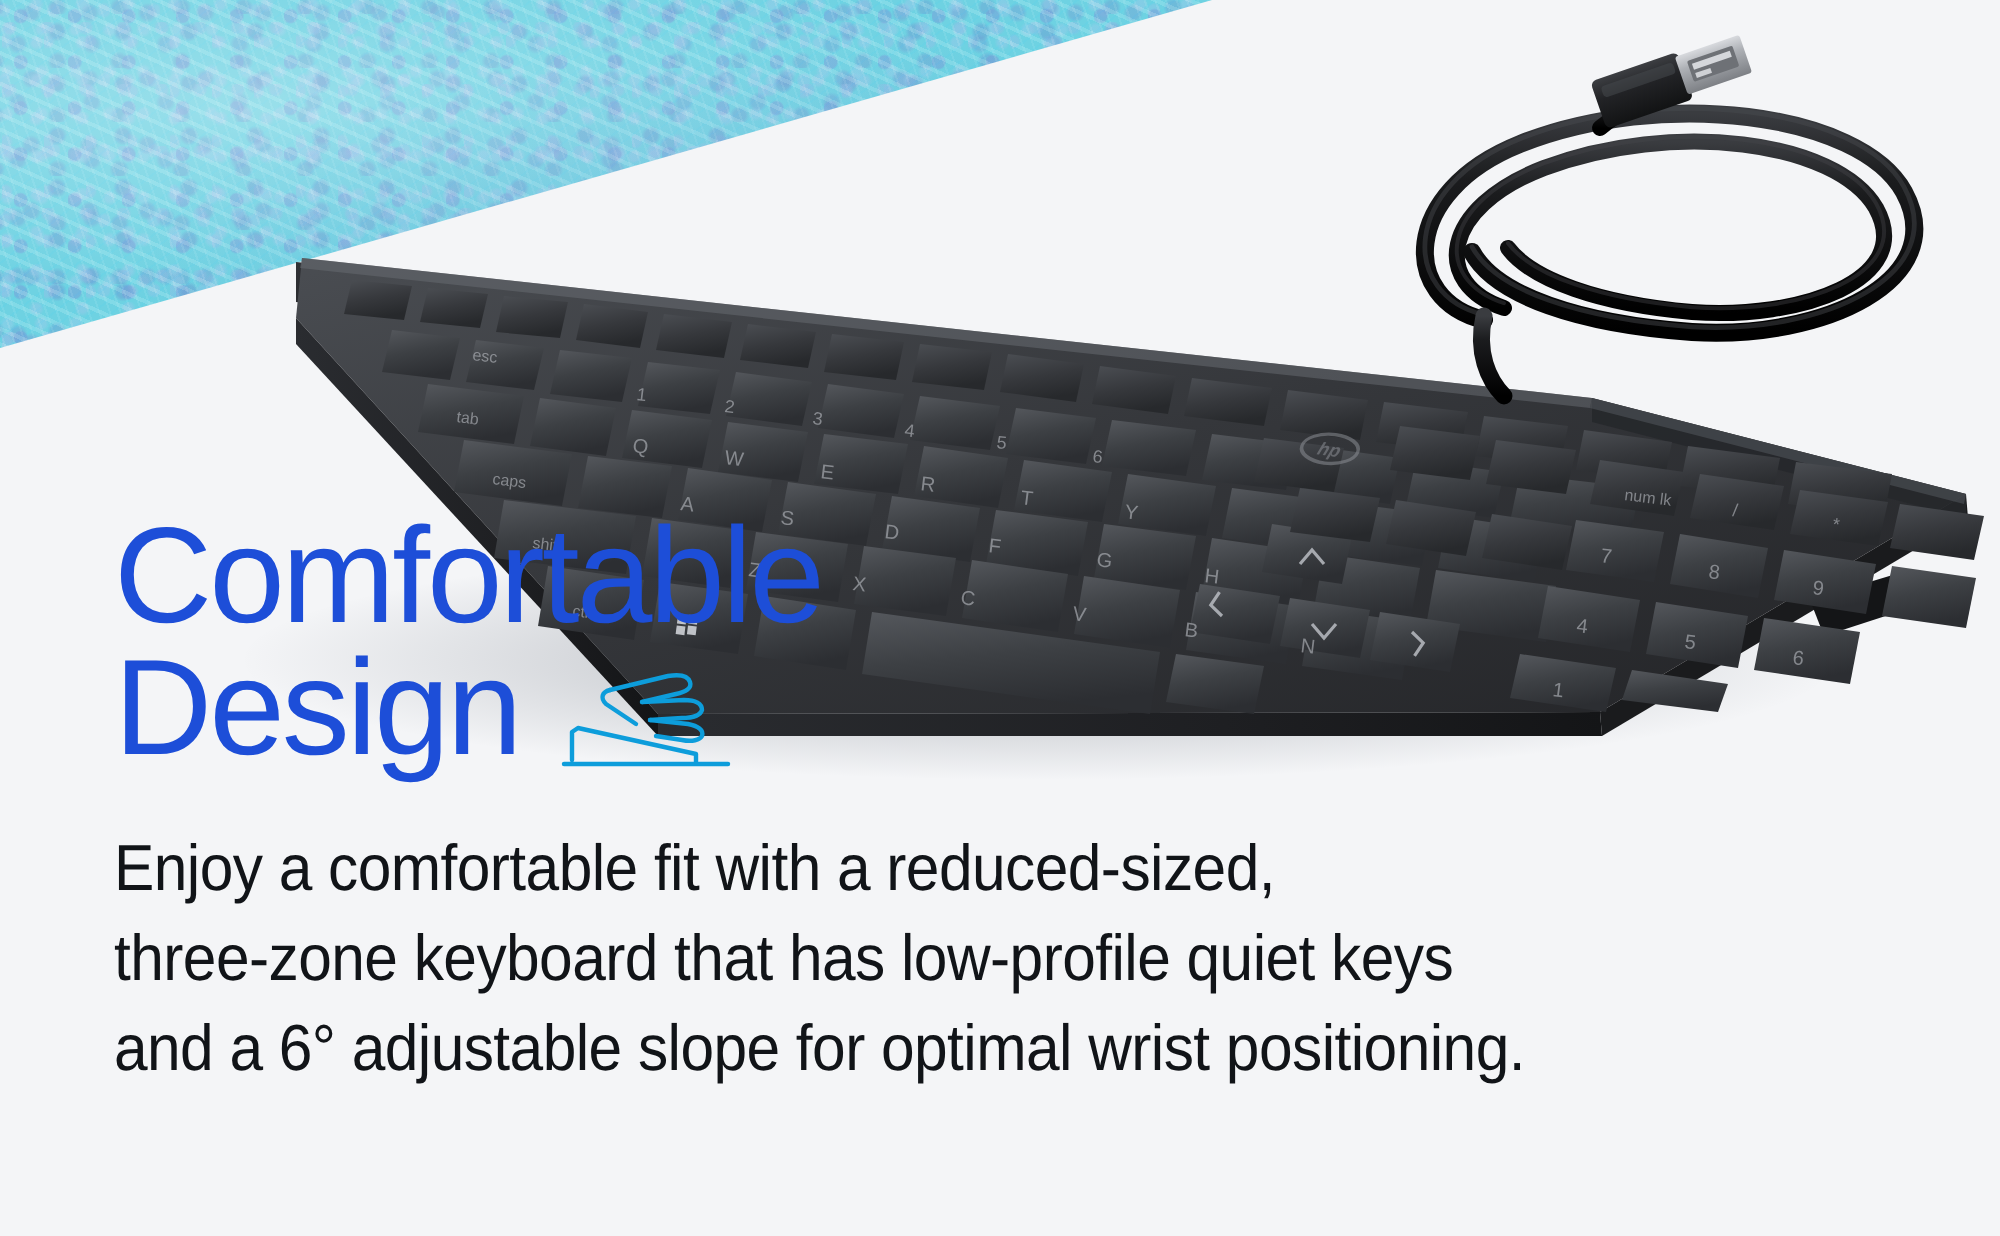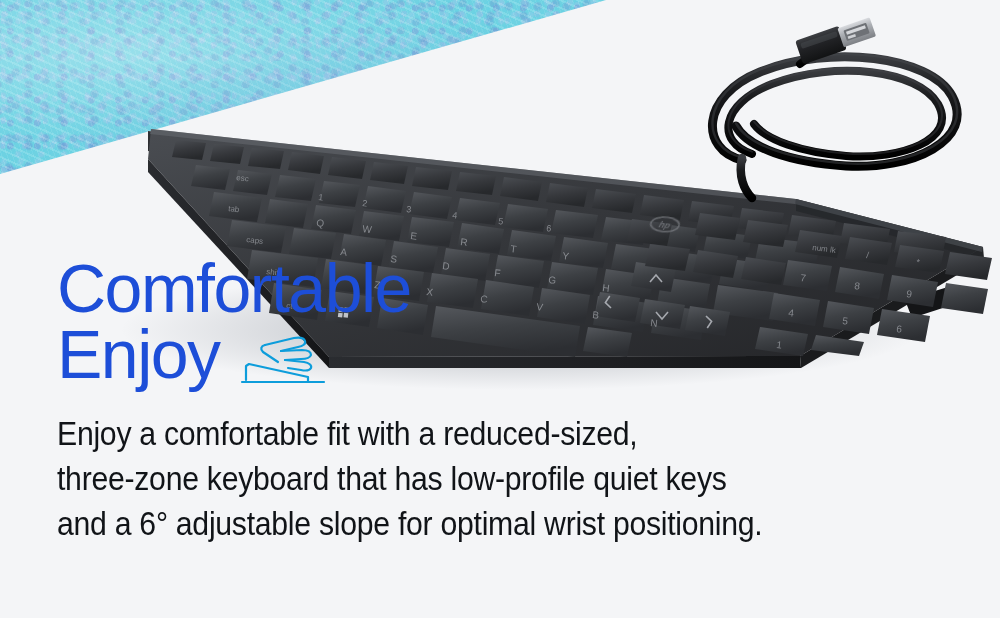--- a/index.html
+++ b/index.html
@@ -377,21 +377,21 @@
         <rect x="845" y="32" width="24" height="11" rx="1" fill="#6e7176"></rect>
         <rect x="847" y="34" width="20" height="3.2" fill="#d5d7db"></rect>
         <rect x="847" y="39" width="8" height="2.6" fill="#cfd1d5"></rect>
       </g>
     </svg>
   </div>
 
   <div class="headline">
     <div class="l1">Comfortable</div>
     <div class="l2">
-      <span>Enjoy</span>
+      <span>Design</span>
       <svg class="slope-icon" viewBox="0 0 96 54">
         <g fill="none" stroke="#0d9ddb" stroke-width="2.2" stroke-linecap="round" stroke-linejoin="round">
 
           <path d="M29 12 L58 5 C64 4 68 5 69 8 C70 11 67 13 62 14 L45 18"></path>
           <path d="M45 18 L66 17 C72 17 75 19 75 22 C74 25 70 26 65 26 L49 27"></path>
           <path d="M49 27 L68 29 C73 30 76 32 75 35 C74 37 70 38 65 37 L52 35"></path>
           <path d="M29 12 C25 13 24 16 27 19 L42 29"></path>
 
           <path d="M10 47 L10 33 L13 31 L72 44 L72 48"></path>
           <path d="M6 49 L88 49"></path>

